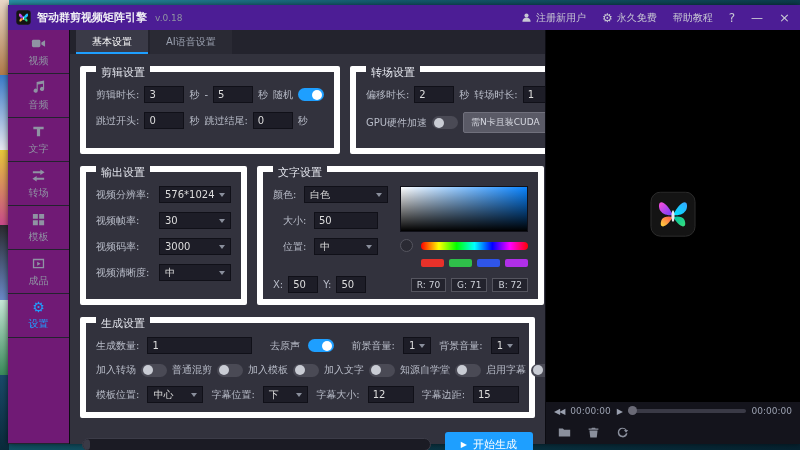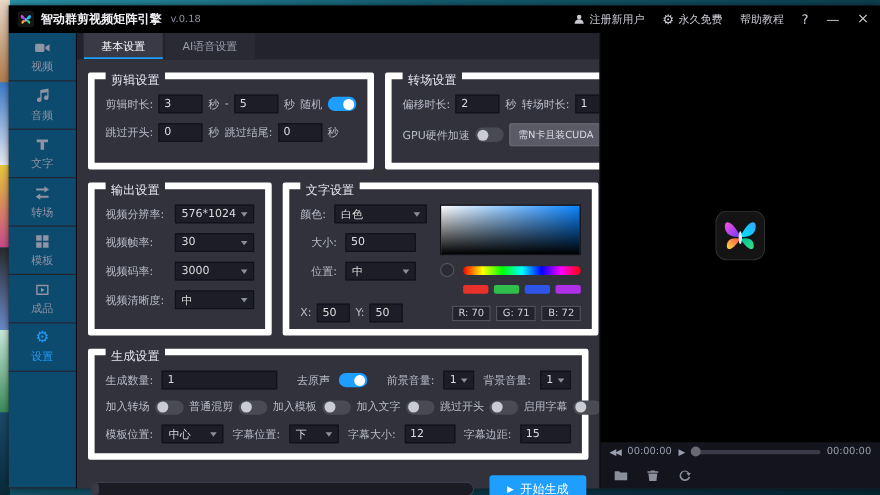--- a/index.html
+++ b/index.html
@@ -6,34 +6,34 @@
   html,body { background:#06222b; }
   .screen { position:relative; width:800px; height:450px; overflow:hidden;
             background:linear-gradient(140deg,#2a93a8 0%,#135b6e 30%,#0a3544 70%,#062331 100%); }
   .desktop-strip { position:absolute; left:0; top:0; width:9px; height:100%; display:flex; flex-direction:column; z-index:1; }
   .desktop-strip div { flex:1; }
 
   .window { position:absolute; left:8px; top:5px; right:0; bottom:6px; z-index:2;
             background:#2f2f3a; display:flex; flex-direction:column; box-shadow:0 0 6px rgba(0,0,0,.6); }
 
   
-  .titlebar { height:25px; flex:0 0 25px; background:#000000; display:flex; align-items:center; padding:0 10px 0 8px; gap:6px; }
+  .titlebar { height:25px; flex:0 0 25px; background:#4c1d95; display:flex; align-items:center; padding:0 10px 0 8px; gap:6px; }
   .title-logo { width:15px; height:15px; flex:0 0 15px; }
   .tb-title { color:#f0f0f5; font-size:11px; font-weight:bold; }
   .tb-ver { color:#8f93a3; font-size:9px; margin-left:2px; }
   .tb-right { margin-left:auto; display:flex; align-items:center; gap:16px; }
   .tb-item { display:flex; align-items:center; gap:4px; color:#c9c9d4; font-size:10px; cursor:default; }
   .tb-item svg { width:11px; height:11px; fill:#c9c9d4; }
   .tb-glyph { color:#c9c9d4; font-size:12px; }
   .tb-close { font-size:13px; }
 
   .body-row { flex:1; display:flex; min-height:0; }
 
   
-  .sidebar { width:62px; flex:0 0 62px; background:#0c4a6e; display:flex; flex-direction:column; border-right:1px solid #0c0c12; }
+  .sidebar { width:62px; flex:0 0 62px; background:#701a75; display:flex; flex-direction:column; border-right:1px solid #0c0c12; }
   .side-item { height:44px; flex:0 0 44px; display:flex; flex-direction:column; align-items:center; justify-content:center; gap:3px;
                color:#8f93a3; font-size:10px; border-bottom:1px solid #23232e; }
   .side-item svg { width:15px; height:15px; fill:currentColor; }
   .side-item .gi { font-size:14px; line-height:14px; }
   .side-item.active { color:#1e9fff; }
   .side-spacer { flex:1; }
 
   
   .main { flex:1; display:flex; flex-direction:column; background:#32323d; min-width:0; }
   .tabs { height:24px; flex:0 0 24px; background:#23232d; display:flex; align-items:stretch; padding-left:6px; gap:2px; }
@@ -378,21 +378,21 @@
                 </span>
               <span class="frow" style="margin:0">
                   <span class="lbl">加入模板</span>
                   <span class="sw"></span>
                 </span>
               <span class="frow" style="margin:0">
                   <span class="lbl">加入文字</span>
                   <span class="sw"></span>
                 </span>
               <span class="frow" style="margin:0">
-                  <span class="lbl">跳过开头</span>
+                  <span class="lbl">知源自学堂</span>
                   <span class="sw"></span>
                 </span>
               <span class="frow" style="margin:0">
                   <span class="lbl">启用字幕</span>
                   <span class="sw"></span>
                 </span>
             </div>
             <div class="frow" style="gap:8px;margin-bottom:3px">
               <span class="lbl">模板位置:</span>
               <span class="sel" style="width:70px">

